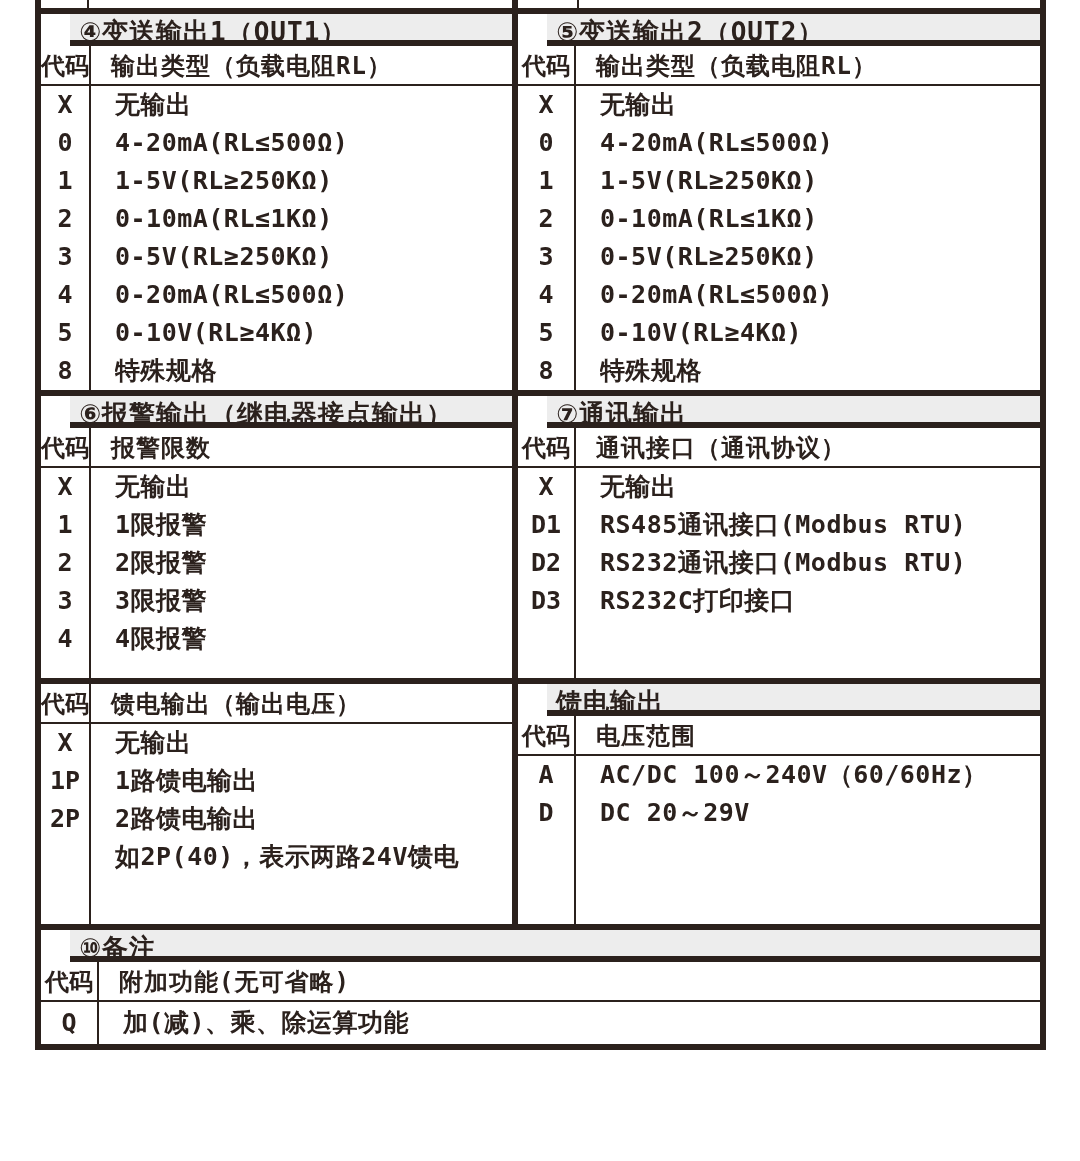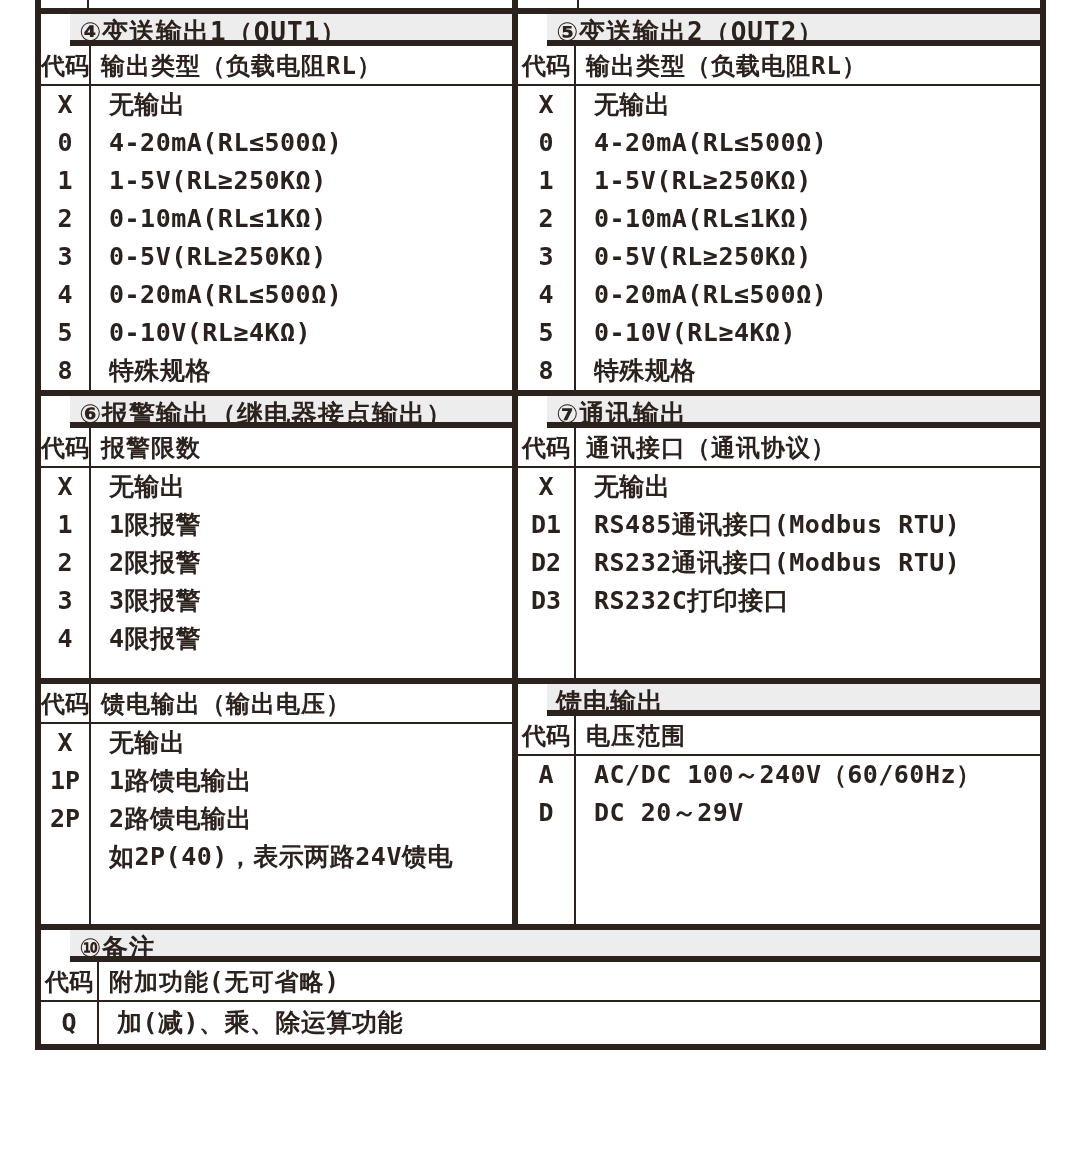--- a/index.html
+++ b/index.html
@@ -23,27 +23,27 @@
   .half.r{width:522px;}
   .half.full{width:999px;}
   .mid{width:6px;background:var(--ink);}
   .hsep{height:6px;background:var(--ink);}
 
   .band{height:32px;line-height:37px;background:var(--band);border-bottom:6px solid var(--ink);
         font-size:26px;letter-spacing:1px;padding-left:9px;white-space:nowrap;overflow:hidden;margin-left:29px;}
 
   .colhead{display:flex;height:40px;border-bottom:2px solid var(--ink);}
   .code-h{border-right:2px solid var(--ink);text-align:center;line-height:40px;font-size:24px;white-space:nowrap;}
-  .desc-h{flex:1;line-height:40px;font-size:24px;padding-left:10px;letter-spacing:1px;white-space:nowrap;overflow:hidden;}
+  .desc-h{flex:1;line-height:40px;font-size:24px;padding-left:20px;letter-spacing:1px;white-space:nowrap;overflow:hidden;}
 
   .tbody{display:flex;flex:1;}
   .codes{border-right:2px solid var(--ink);}
   .wcl .codes,.wcl .code-h{width:50px;}
   .wcr .codes,.wcr .code-h{width:58px;}
-  .descs{flex:1;padding-left:18px;}
+  .descs{flex:1;padding-left:24px;}
   .cl{height:38px;line-height:38px;text-align:center;font-size:25px;white-space:nowrap;}
   .dl{height:38px;line-height:38px;font-size:25px;letter-spacing:0.5px;white-space:nowrap;overflow:hidden;}
 
   .mh304{min-height:304px;}
   .mh210{min-height:210px;}
   .mh200{min-height:200px;}
   .mh42{min-height:42px;}
 </style>
 </head>
 <body>

